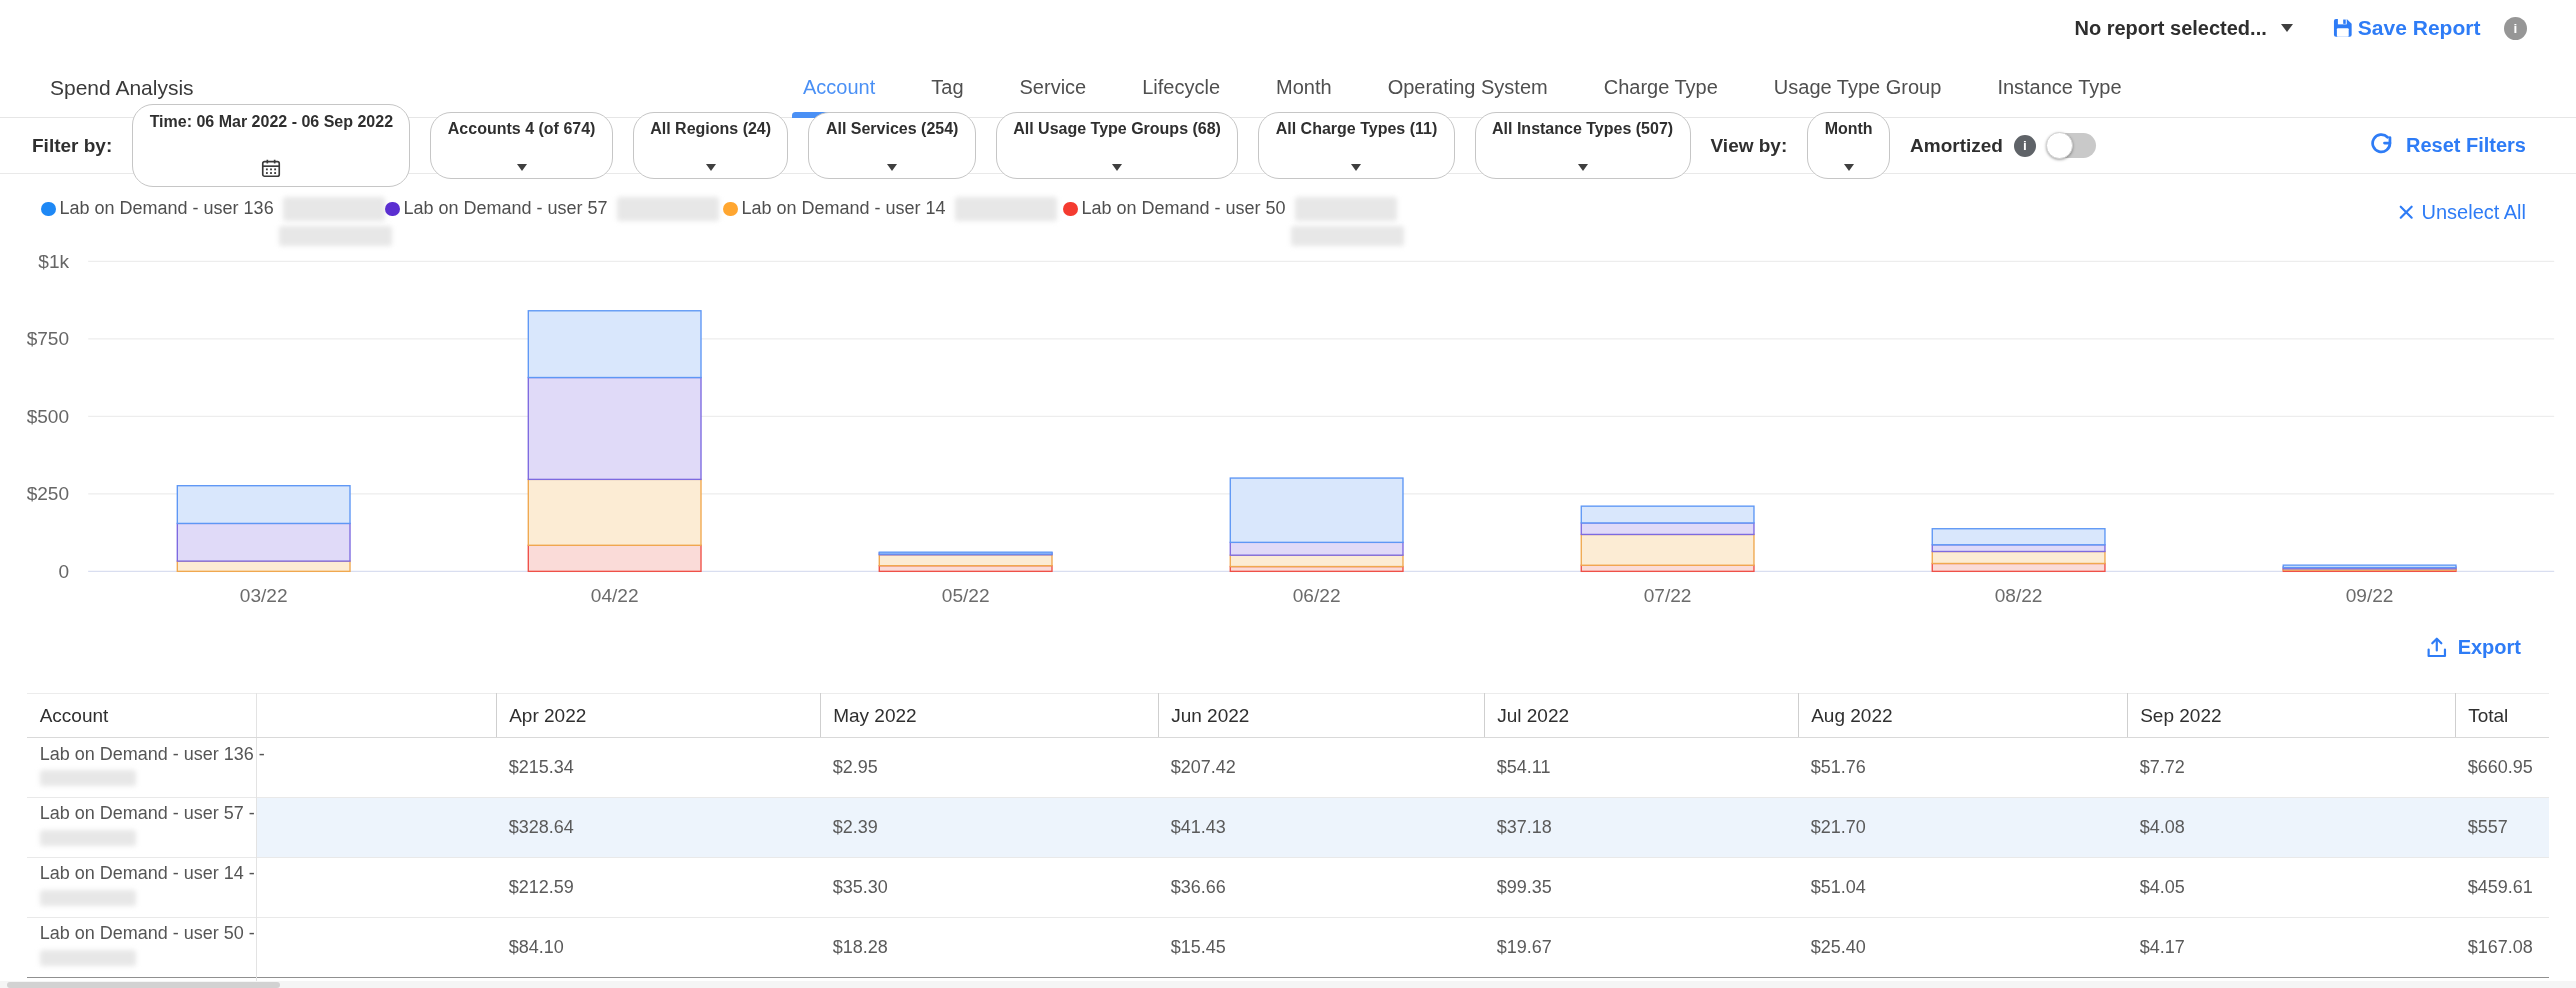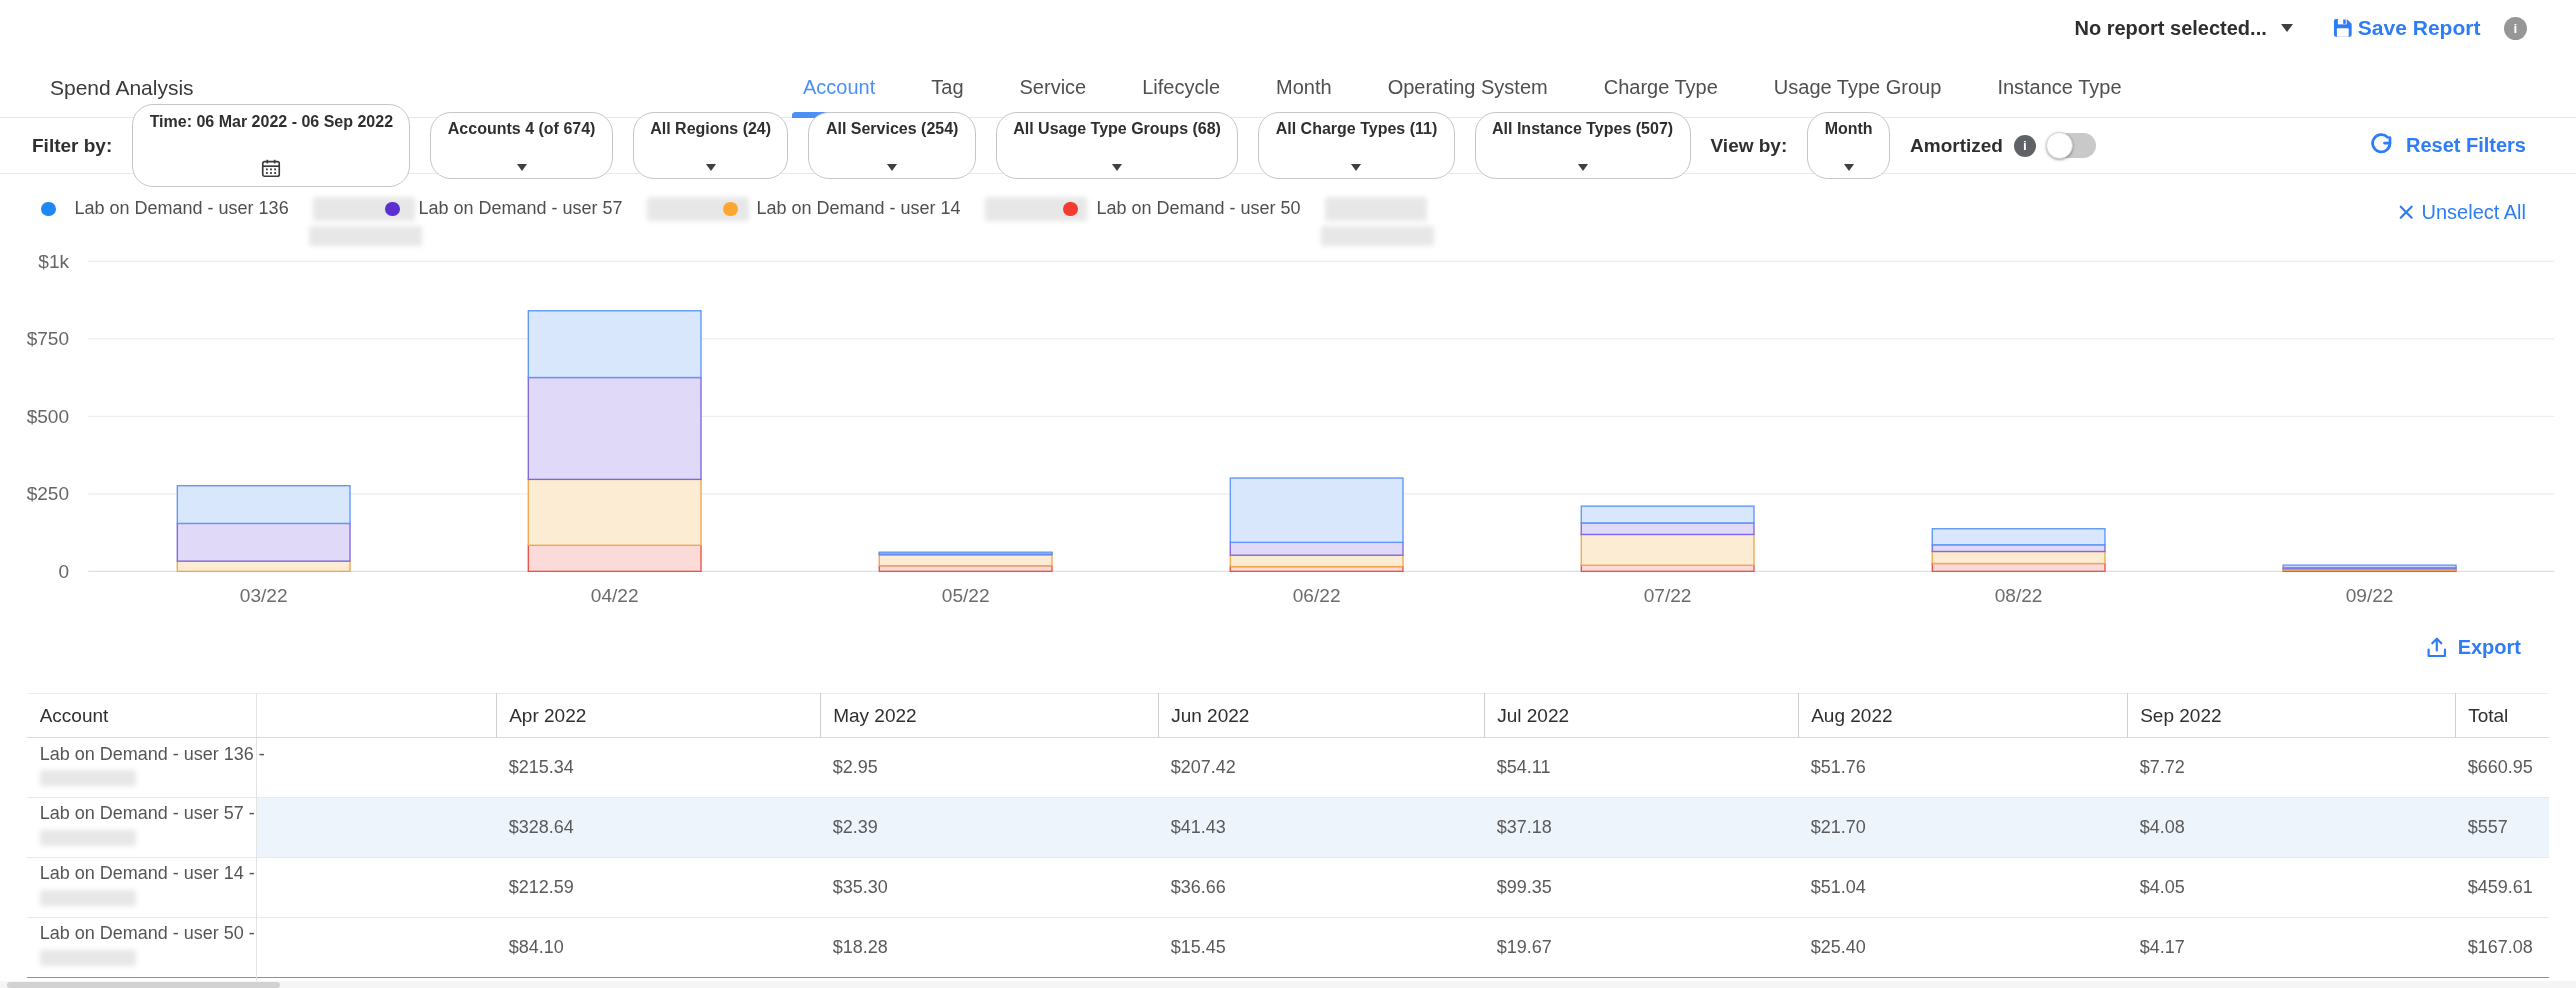--- a/index.html
+++ b/index.html
@@ -41,21 +41,21 @@
   .amortized-wrap { display:flex; align-items:center; gap:11px; }
   .toggle { width:49px; height:25.5px; position:relative; cursor:pointer; flex:none; }
   .toggle .track { position:absolute; inset:0; border-radius:12.7px; background:#c9c9c9; }
   .toggle .knob { position:absolute; left:-0.9px; top:-0.9px; width:27px; height:27px; border-radius:50%;
     background:#fff; border:0.9px solid #d2d2d2; box-shadow:0 0.9px 2.7px rgba(0,0,0,.35); }
   .reset-filters { margin-left:auto; margin-right:50px; display:flex; align-items:center; gap:11px;
     color:#2e7cf6; font-size:20px; font-weight:bold; cursor:pointer; }
 
   
   .legend-row { position:absolute; top:175px; left:0; right:0; height:69px; }
-  .legend-item { position:absolute; top:22px; display:flex; align-items:center; gap:19px; cursor:pointer; }
+  .legend-item { position:absolute; top:22px; display:flex; align-items:center; gap:4px; cursor:pointer; }
   .legend-item:nth-child(1){ left:41px; } .legend-item:nth-child(2){ left:385px;align-items:center; }
   .legend-item:nth-child(3){ left:723px; } .legend-item:nth-child(4){ left:1063px; }
   .dot { width:14.5px; height:14.5px; border-radius:50%; flex:none; }
   .legend-item .lbl { font-size:18px; color:#4f4f4f; white-space:nowrap; }
   .redact { display:inline-block; background:#e7e7e7; border-radius:2.7px; filter:blur(2.7px); }
   .legend-item .redact.inline { width:102px; height:23.6px; margin-left:5.5px; }
   .legend-item .redact.second { position:absolute; top:29px; right:-7.3px; width:113px; height:20px; }
   .unselect-all { position:absolute; right:50px; top:25.5px; display:flex; align-items:center; gap:7.3px;
     color:#2e7cf6; font-size:20px; cursor:pointer; }
 

